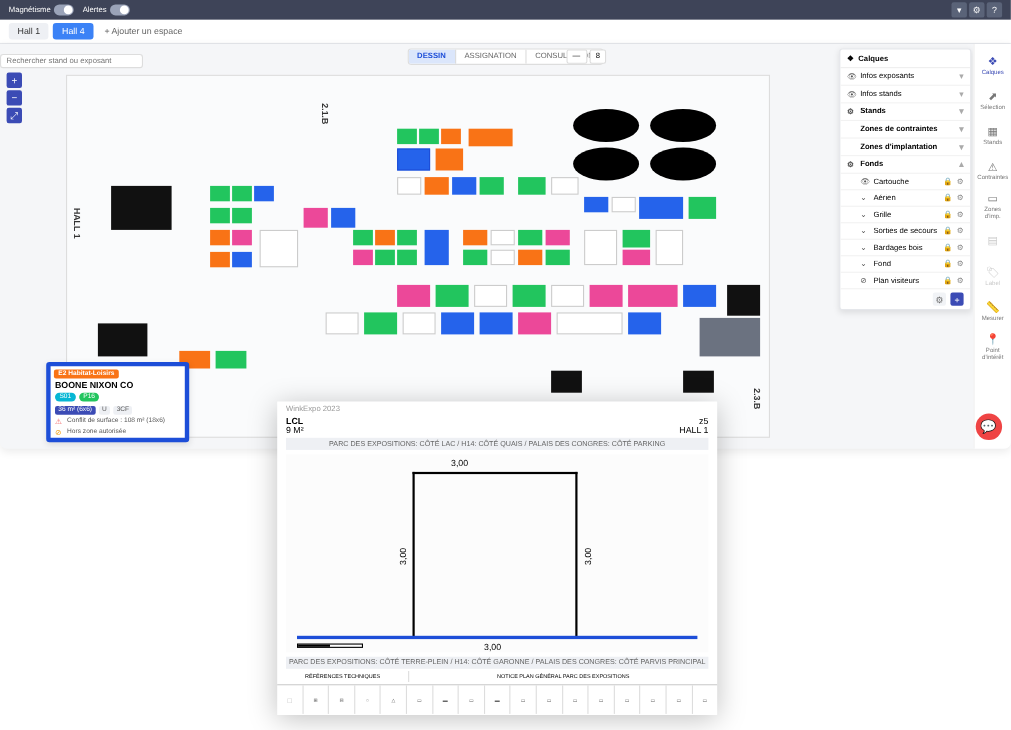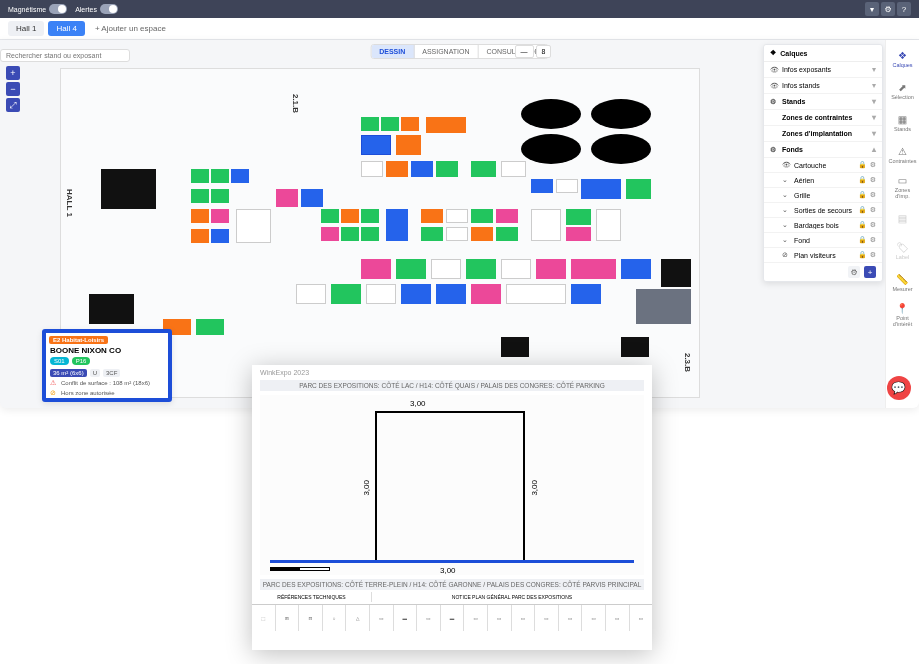--- a/index.html
+++ b/index.html
@@ -404,20 +404,30 @@
       </div>
   </div>
 
   <div class="fab">
       <span>💬</span>
     </div>
 </div>
 
 <div class="doc-overlay">
   <div class="doc-header">WinkExpo 2023</div>
+  <div class="doc-titlebar">
+    <div class="doc-left">
+      <div style="font-weight:700;">LCL</div>
+      <div>9 M²</div>
+    </div>
+    <div class="doc-right">
+      <div>z5</div>
+      <div>HALL 1</div>
+    </div>
+  </div>
   <div class="doc-loc">PARC DES EXPOSITIONS: CÔTÉ LAC / H14: CÔTÉ QUAIS / PALAIS DES CONGRES: CÔTÉ PARKING</div>
   <div class="doc-canvas">
     <div class="doc-dim-top">3,00</div>
     <div class="doc-rect"></div>
     <div class="doc-dim-left">3,00</div>
     <div class="doc-dim-right">3,00</div>
     <div class="doc-floor"></div>
     <div class="doc-dim-bottom">3,00</div>
     <div class="doc-scale">
         <div class="doc-scale-bar"></div>

